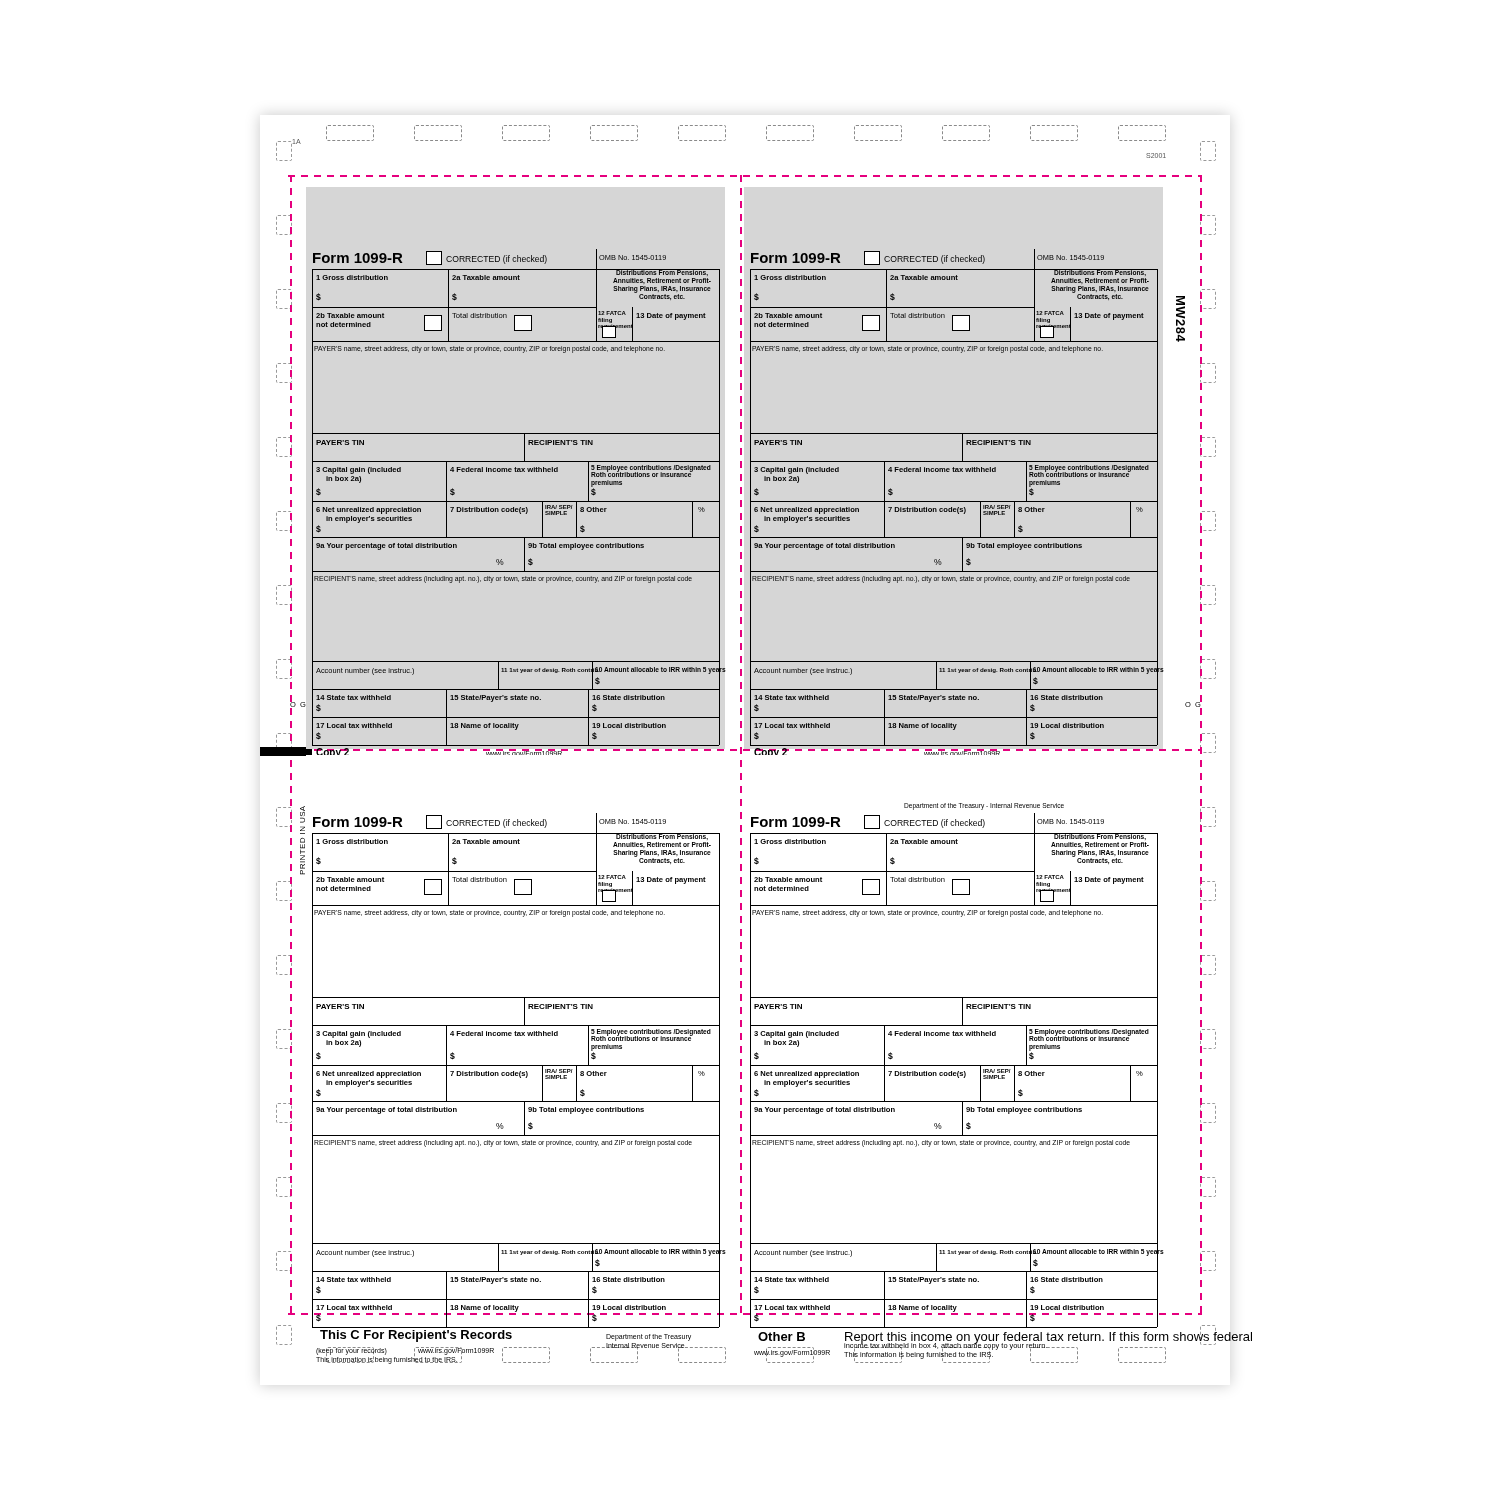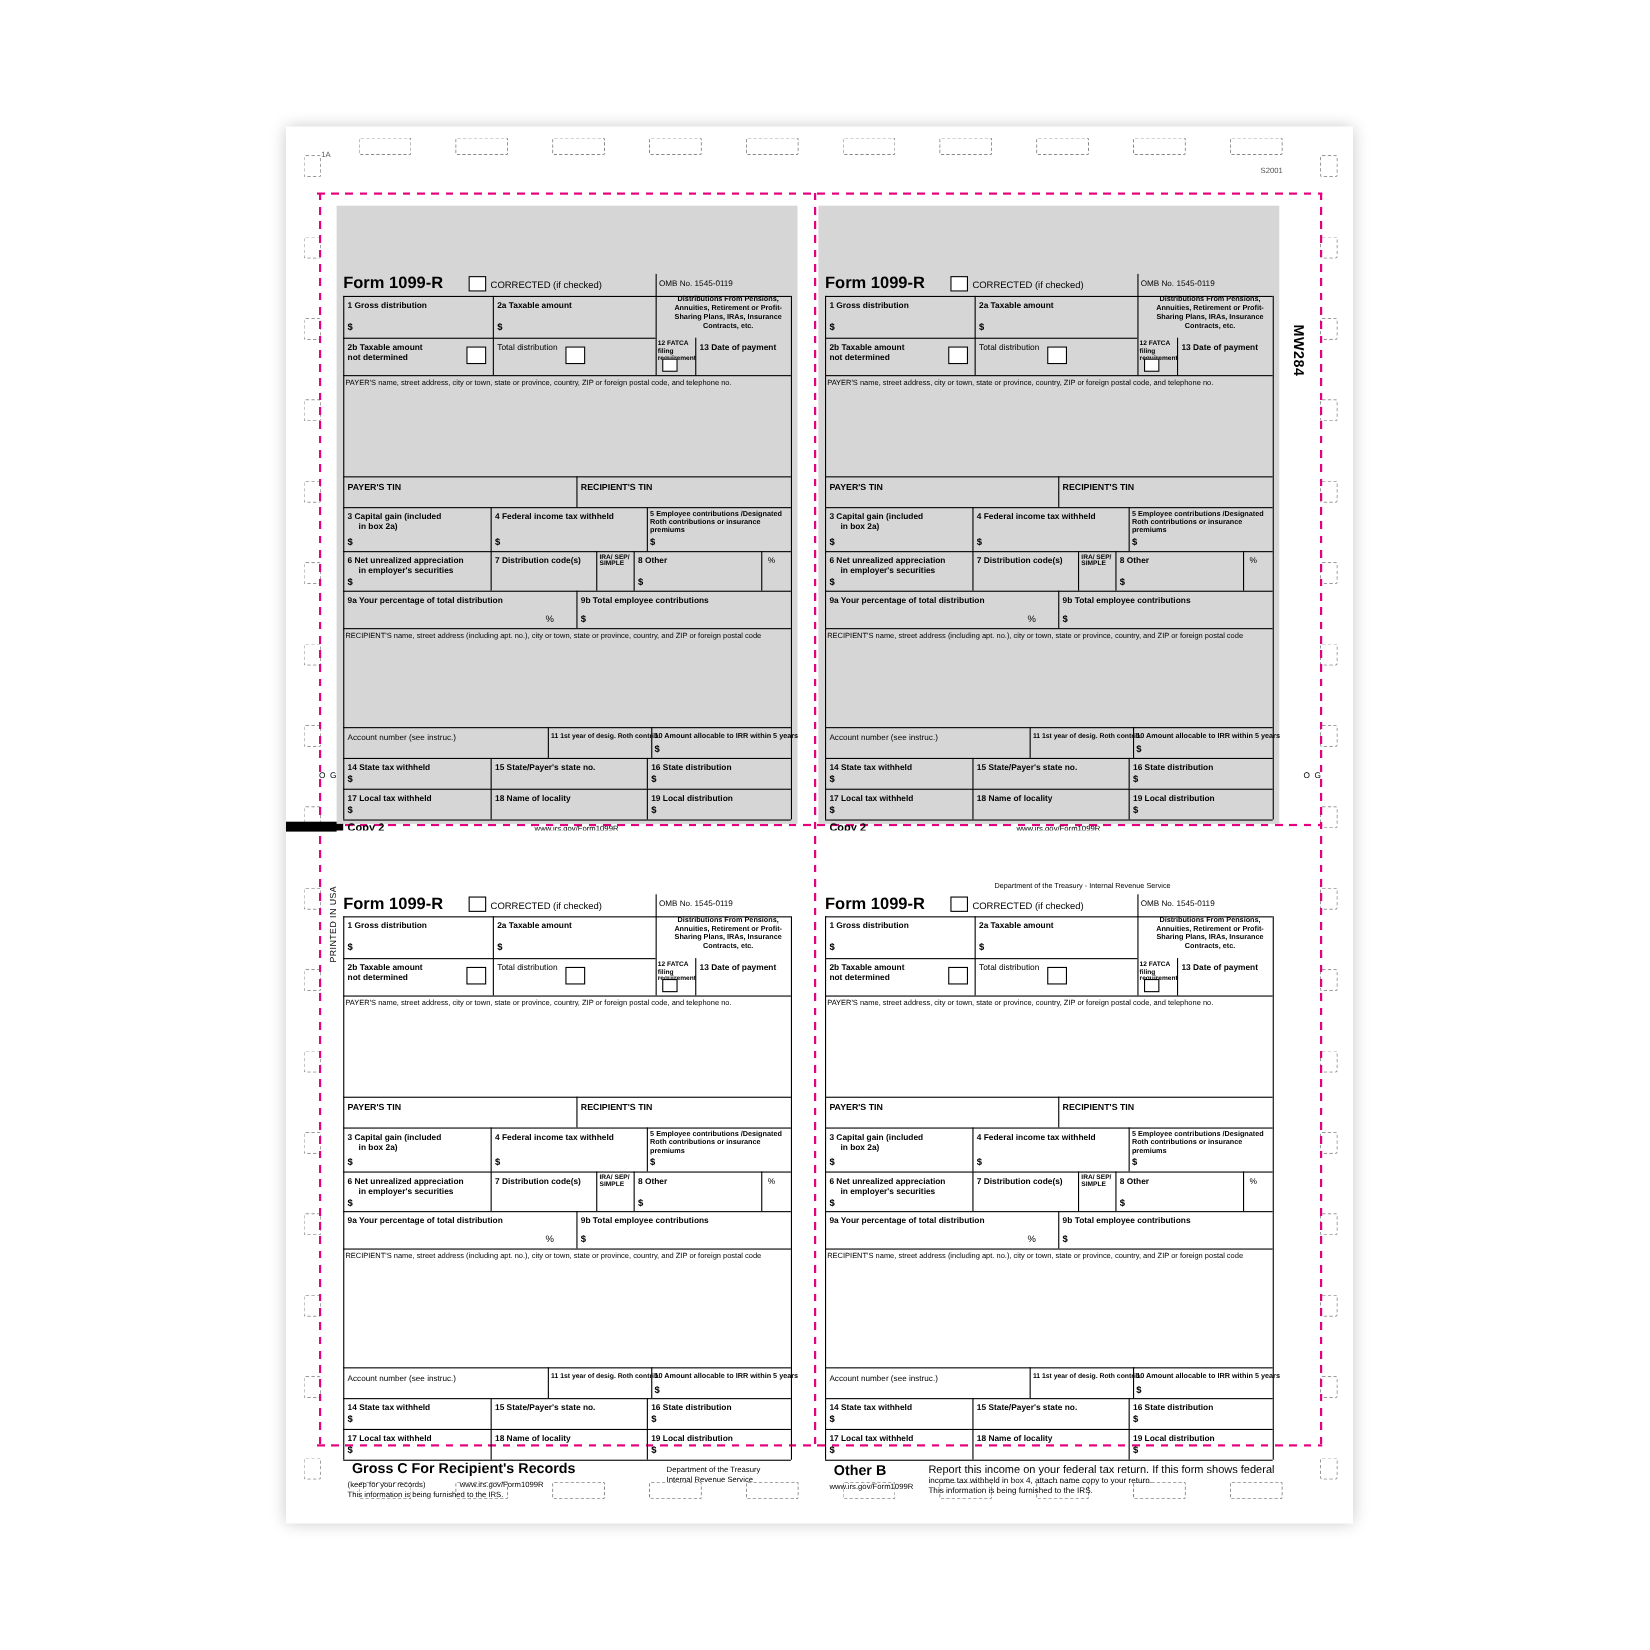--- a/index.html
+++ b/index.html
@@ -459,21 +459,21 @@
           <div class="t tb" style="left:286px;top:531px;font-size:8.6px;">$</div>
           <div class="ln" style="left:6px;top:544px;width:407px;height:1px"></div>
           <div class="ln" style="left:140px;top:544px;width:1px;height:28px"></div>
           <div class="ln" style="left:282px;top:544px;width:1px;height:28px"></div>
           <div class="t tb" style="left:10px;top:548px;">17 Local tax withheld</div>
           <div class="t tb" style="left:10px;top:559px;font-size:8.6px;">$</div>
           <div class="t tb" style="left:144px;top:548px;">18 Name of locality</div>
           <div class="t tb" style="left:286px;top:548px;">19 Local distribution</div>
           <div class="t tb" style="left:286px;top:559px;font-size:8.6px;">$</div>
           <div class="ln" style="left:6px;top:572px;width:407px;height:1px"></div>
-          <div class="t tb" style="left:14px;top:575px;font-size:13px;">Gross C For Recipient's Records</div>
+          <div class="t tb" style="left:14px;top:575px;font-size:13px;">This C For Recipient's Records</div>
           <div class="t" style="left:10px;top:591px;font-size:7px;">(keep for your records)</div>
           <div class="t" style="left:112px;top:591px;font-size:7px;">www.irs.gov/Form1099R</div>
           <div class="t" style="left:10px;top:600px;font-size:7px;">This information is being furnished to the IRS.</div>
           <div class="t" style="left:300px;top:577px;font-size:7px;">Department of the Treasury</div>
           <div class="t" style="left:300px;top:586px;font-size:7px;">Internal Revenue Service</div>
         </div>
         <div class="quad" style="left:484px;top:640px;height:556px">
           <div class="bx" style="left:0;top:0;width:419px;height:556px;background:#ffffff"></div>
           <div class="t big" style="left:6px;top:62px;">Form 1099-R</div>
           <div class="ck" style="left:120px;top:60px;width:16px;height:14px"></div>
@@ -556,20 +556,20 @@
           <div class="ln" style="left:6px;top:544px;width:407px;height:1px"></div>
           <div class="ln" style="left:140px;top:544px;width:1px;height:28px"></div>
           <div class="ln" style="left:282px;top:544px;width:1px;height:28px"></div>
           <div class="t tb" style="left:10px;top:548px;">17 Local tax withheld</div>
           <div class="t tb" style="left:10px;top:559px;font-size:8.6px;">$</div>
           <div class="t tb" style="left:144px;top:548px;">18 Name of locality</div>
           <div class="t tb" style="left:286px;top:548px;">19 Local distribution</div>
           <div class="t tb" style="left:286px;top:559px;font-size:8.6px;">$</div>
           <div class="ln" style="left:6px;top:572px;width:407px;height:1px"></div>
           <div class="t tb" style="left:14px;top:577px;font-size:13px;">Other B</div>
-          <div class="t" style="left:100px;top:577px;font-size:10px;">Report this income on your federal tax return. If this form shows federal</div>
+          <div class="t" style="left:100px;top:577px;font-size:13px;">Report this income on your federal tax return. If this form shows federal</div>
           <div class="t" style="left:100px;top:586px;font-size:7.4px;">income tax withheld in box 4, attach name copy to your return.</div>
           <div class="t" style="left:10px;top:593px;font-size:7px;">www.irs.gov/Form1099R</div>
           <div class="t" style="left:100px;top:595px;font-size:7.4px;">This information is being furnished to the IRS.</div>
         </div>
       </div>
   </div>
 </div>
 
 </body></html>

